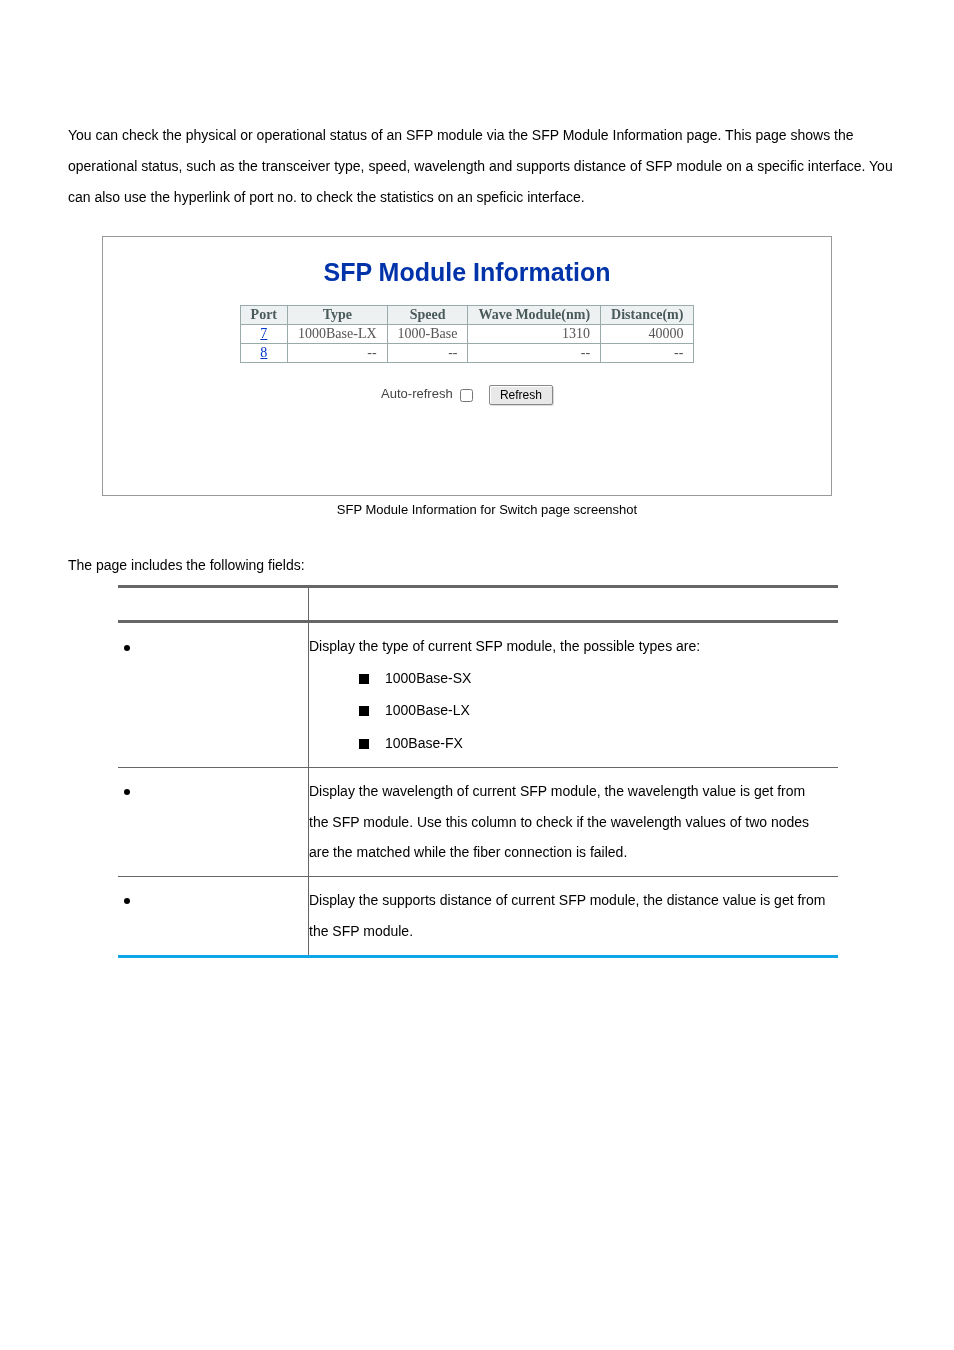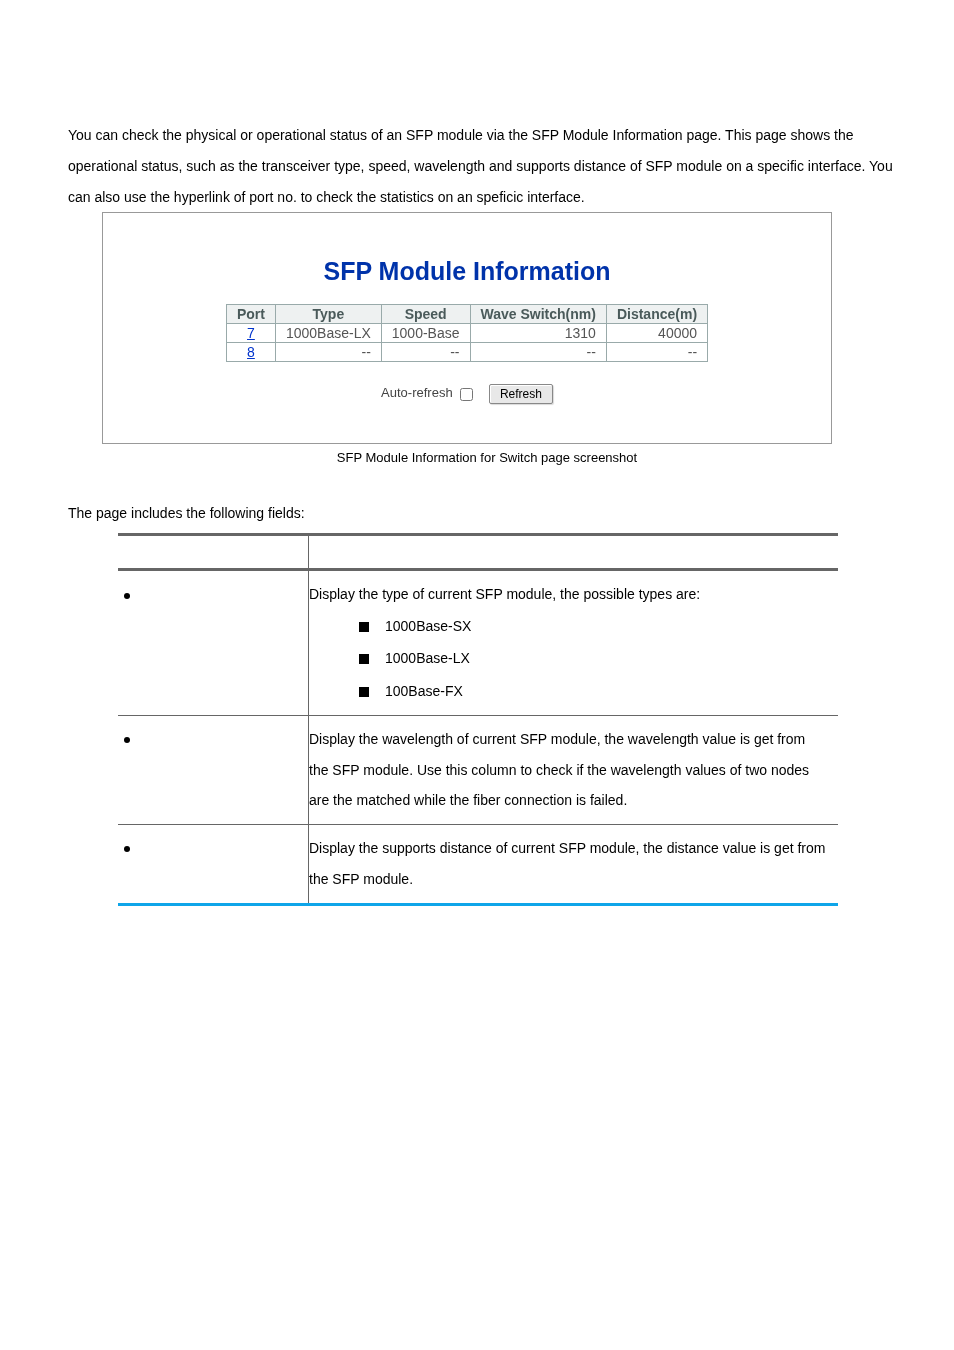--- a/index.html
+++ b/index.html
@@ -11,41 +11,42 @@
     background: #fff;
     width: 954px;
   }
   .page {
     padding: 120px 48px 60px 68px;
     box-sizing: border-box;
     width: 954px;
   }
   .intro {
     line-height: 2.2;
+    margin-bottom: 24px;
   }
   .shot-box {
     border: 1px solid #999;
     margin: 0 0 6px 34px;
     width: 730px;
-    height: 232px;
+    height: 260px;
     box-sizing: border-box;
-    padding: 34px 24px 18px 24px;
+    padding: 11px 24px 18px 24px;
     text-align: center;
   }
   .shot-title {
     color: #0033aa;
     font-weight: bold;
     font-size: 25px;
     font-family: Arial, sans-serif;
     margin: 10px 0 18px 0;
   }
   .sfp-table {
     border-collapse: collapse;
     margin: 4px auto;
-    font-family: Liberation Sans, sans-serif;
+    font-family: Liberation Serif, serif;
     font-size: 14px;
     color: #555;
   }
   .sfp-table th, .sfp-table td {
     border: 1px solid #9aa;
     padding: 1px 10px;
   }
   .sfp-table th {
     background: #eef1f1;
     font-weight: bold;
@@ -135,21 +136,21 @@
 
   <div class="shot-box">
     <div class="shot-title">SFP Module Information</div>
 
     <table class="sfp-table">
       <tbody>
           <tr>
         <th>Port</th>
         <th>Type</th>
         <th>Speed</th>
-        <th>Wave Switch(nm)</th>
+        <th>Wave Module(nm)</th>
         <th>Distance(m)</th>
       </tr>
       <tr>
         <td class="port"><a href="#">7</a></td>
         <td>1000Base-LX</td>
         <td>1000-Base</td>
         <td>1310</td>
         <td>40000</td>
       </tr>
       <tr>

